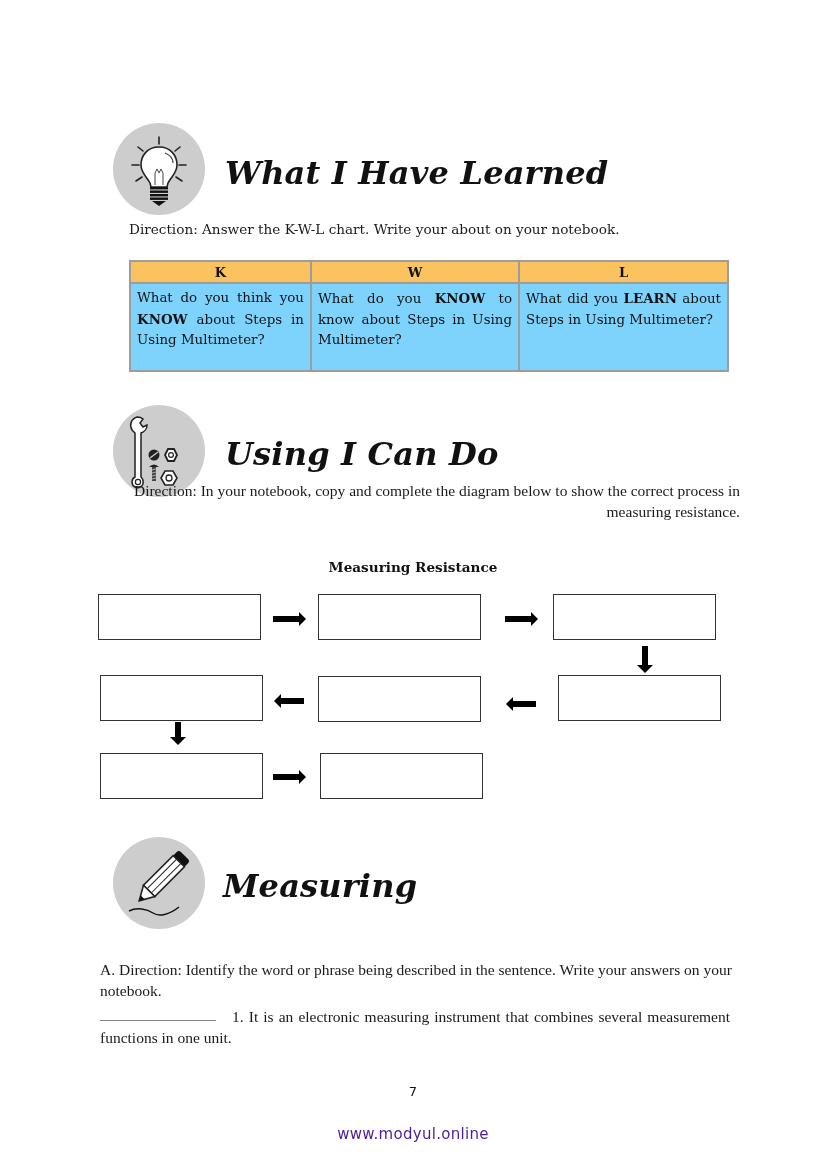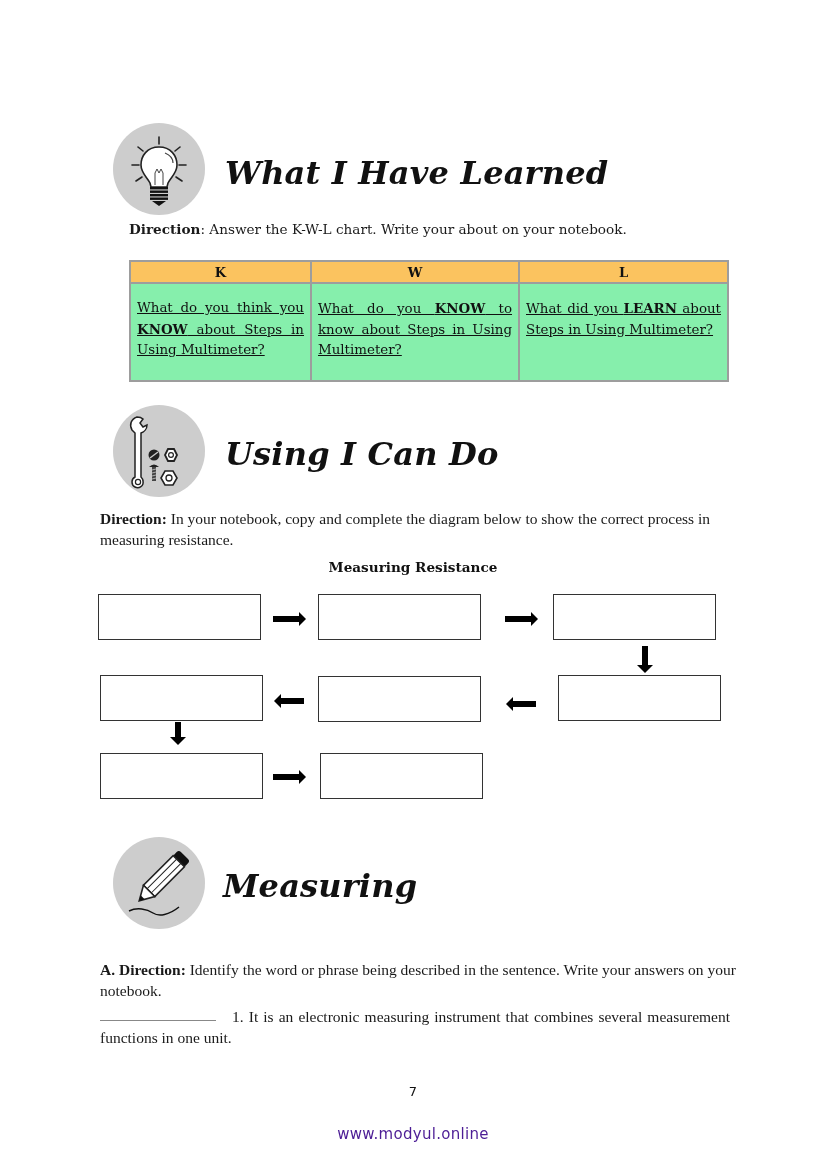--- a/index.html
+++ b/index.html
@@ -3,29 +3,29 @@
 <meta charset="utf-8">
 <style>
   html, body { margin:0; padding:0; background:#ffffff; }
   body { width:826px; height:1169px; position:relative; overflow:hidden;
          font-family:"DejaVu Serif", serif; color:#111; }
   .icon-circle { position:absolute; width:92px; height:92px; border-radius:50%; background:#cdcdcd; }
   .icon-circle svg { position:absolute; left:0; top:0; width:92px; height:92px; }
   .heading { position:absolute; font-family:"DejaVu Serif", serif; font-weight:bold; font-style:italic;
              font-size:32px; color:#111; letter-spacing:0.2px; white-space:nowrap; }
   .para { position:absolute; font-family:"Liberation Serif", serif; font-size:15.5px; line-height:21px; color:#1a1a1a; }
-  .para b { font-weight:bold; }
+  .para b { font-weight:normal; }
   .dir1 { font-family:"DejaVu Serif", serif; font-size:13.6px; }
 
   
   table.kwl { position:absolute; left:129px; top:260px; width:598px; border-collapse:collapse;
               font-family:"DejaVu Serif", serif; font-size:13.4px; table-layout:fixed; }
   table.kwl th { background:#fbc35f; border:2px solid #9d9d9d; height:20px; padding:0; font-weight:bold; font-size:13px; text-align:center; }
-  table.kwl td { background:#86efac; border:2px solid #9d9d9d; vertical-align:top; padding:14px 6px 2px 6px;
-                 text-align:justify; text-align-last:left; line-height:20.6px; height:80px;text-decoration:underline; }
+  table.kwl td { background:#7dd3fc; border:2px solid #9d9d9d; vertical-align:top; padding:4px 6px 2px 6px;
+                 text-align:justify; text-align-last:left; line-height:20.6px; height:80px; }
   table.kwl td b { font-weight:bold; }
 
   .title-center { position:absolute; left:0; width:826px; text-align:center; top:559px;
                   font-family:"DejaVu Serif", serif; font-weight:bold; font-size:13.6px; }
 
   .flow-box { position:absolute; width:161px; height:44px; border:1.5px solid #333; background:#fff; box-sizing:border-box; }
   .arrow { position:absolute; }
 
   .answer-line { position:absolute; left:100px; top:1020px; width:116px; border-bottom:1.3px solid #888; height:0; }
 
@@ -106,21 +106,21 @@
         <line x1="39" y1="71" x2="43" y2="70"></line>
         <line x1="39" y1="74" x2="43" y2="73"></line>
       </g>
 
     <polygon points="52,66 60,66 64,73 60,80 52,80 48,73" fill="#fff" stroke="#222" stroke-width="1.6"></polygon>
     <circle cx="56" cy="73" r="3" fill="#fff" stroke="#222" stroke-width="1.3"></circle>
   </svg>
 </div>
 <div class="heading" style="left:225px; top:435px;">Using I Can Do</div>
 
-<div class="para" style="left:100px; top:508px; width:640px;">
+<div class="para" style="left:100px; top:480px; width:640px;text-align:right;">
   <b>Direction:</b><span> In your notebook, copy and complete the diagram below to show the correct process in measuring resistance.</span>
 </div>
 
 <div class="title-center">Measuring Resistance</div>
 
 <div>
   <div class="flow-box" style="left:98px;  top:594px; width:163px; height:46px;"></div>
   <div class="flow-box" style="left:318px; top:594px; width:163px; height:46px;"></div>
   <div class="flow-box" style="left:553px; top:594px; width:163px; height:46px;"></div>
   <div class="flow-box" style="left:558px; top:675px; width:163px; height:46px;"></div>

